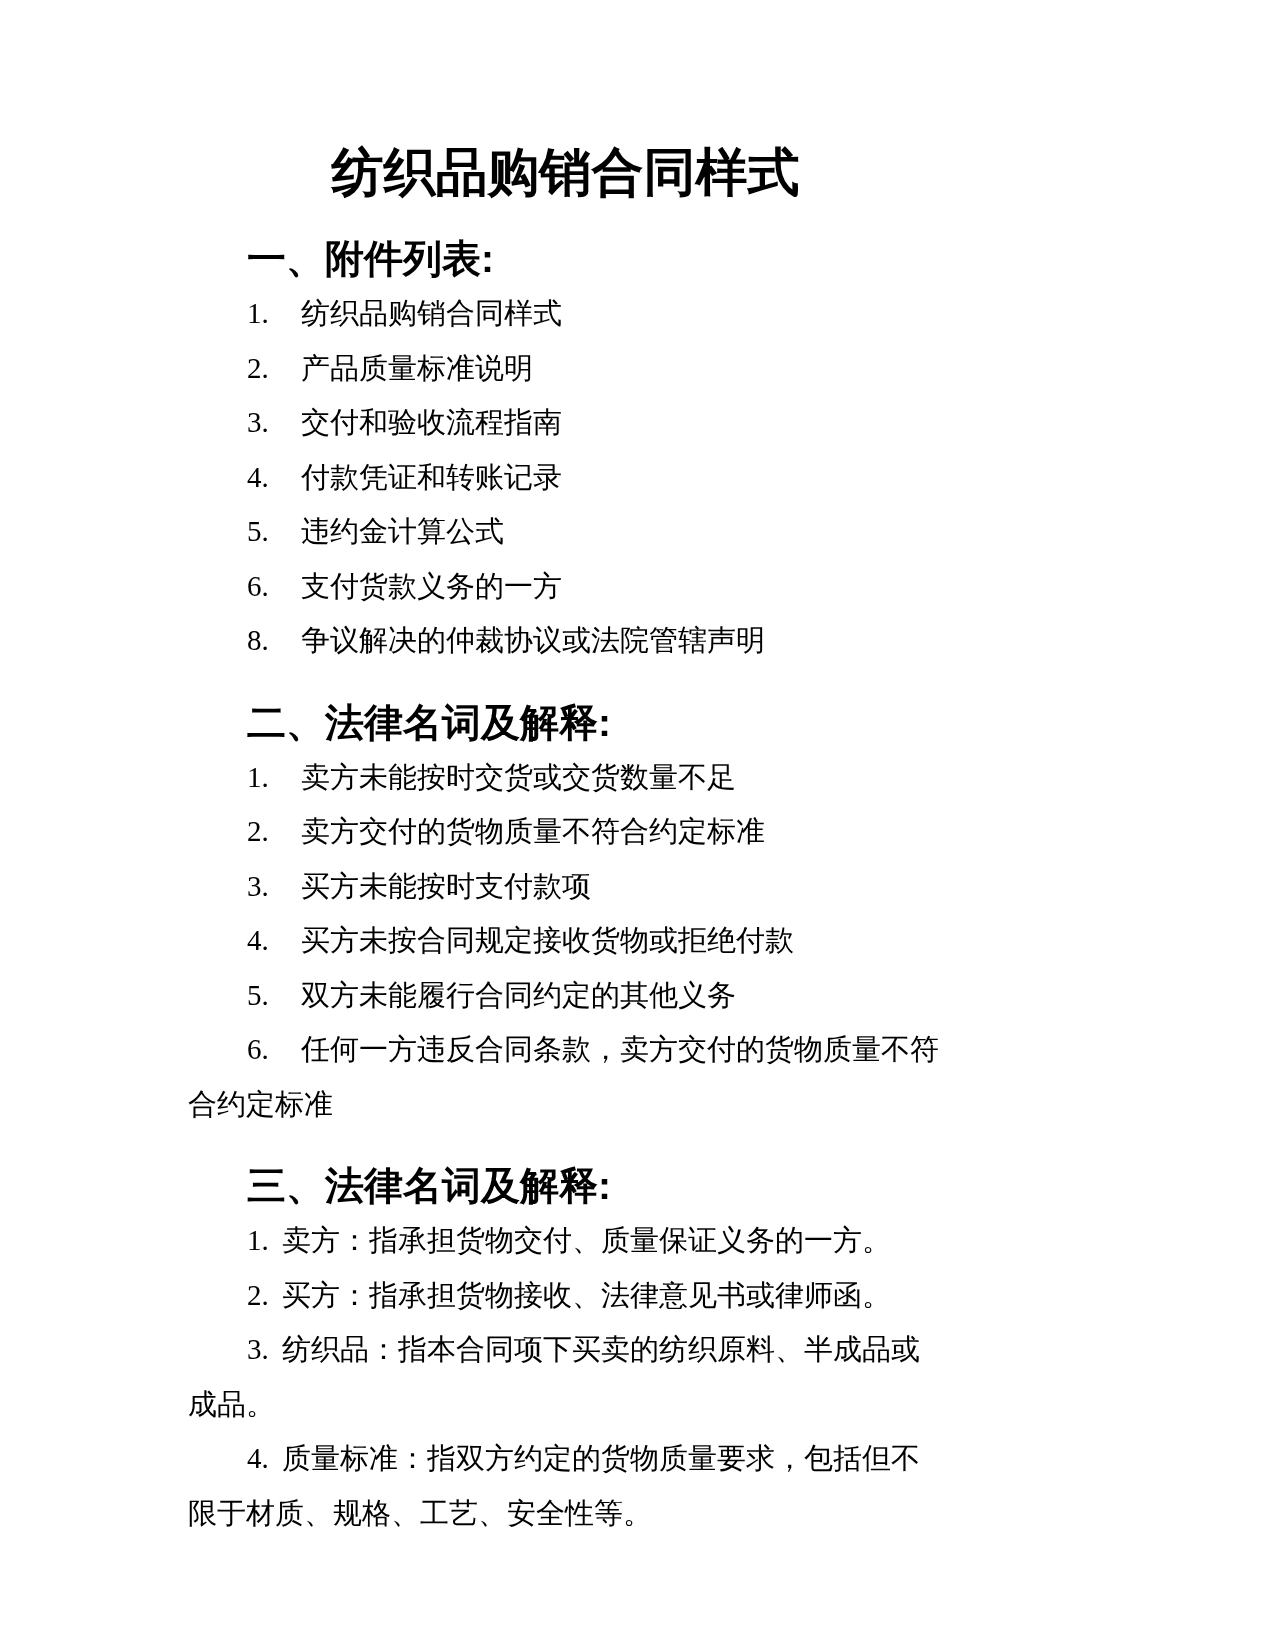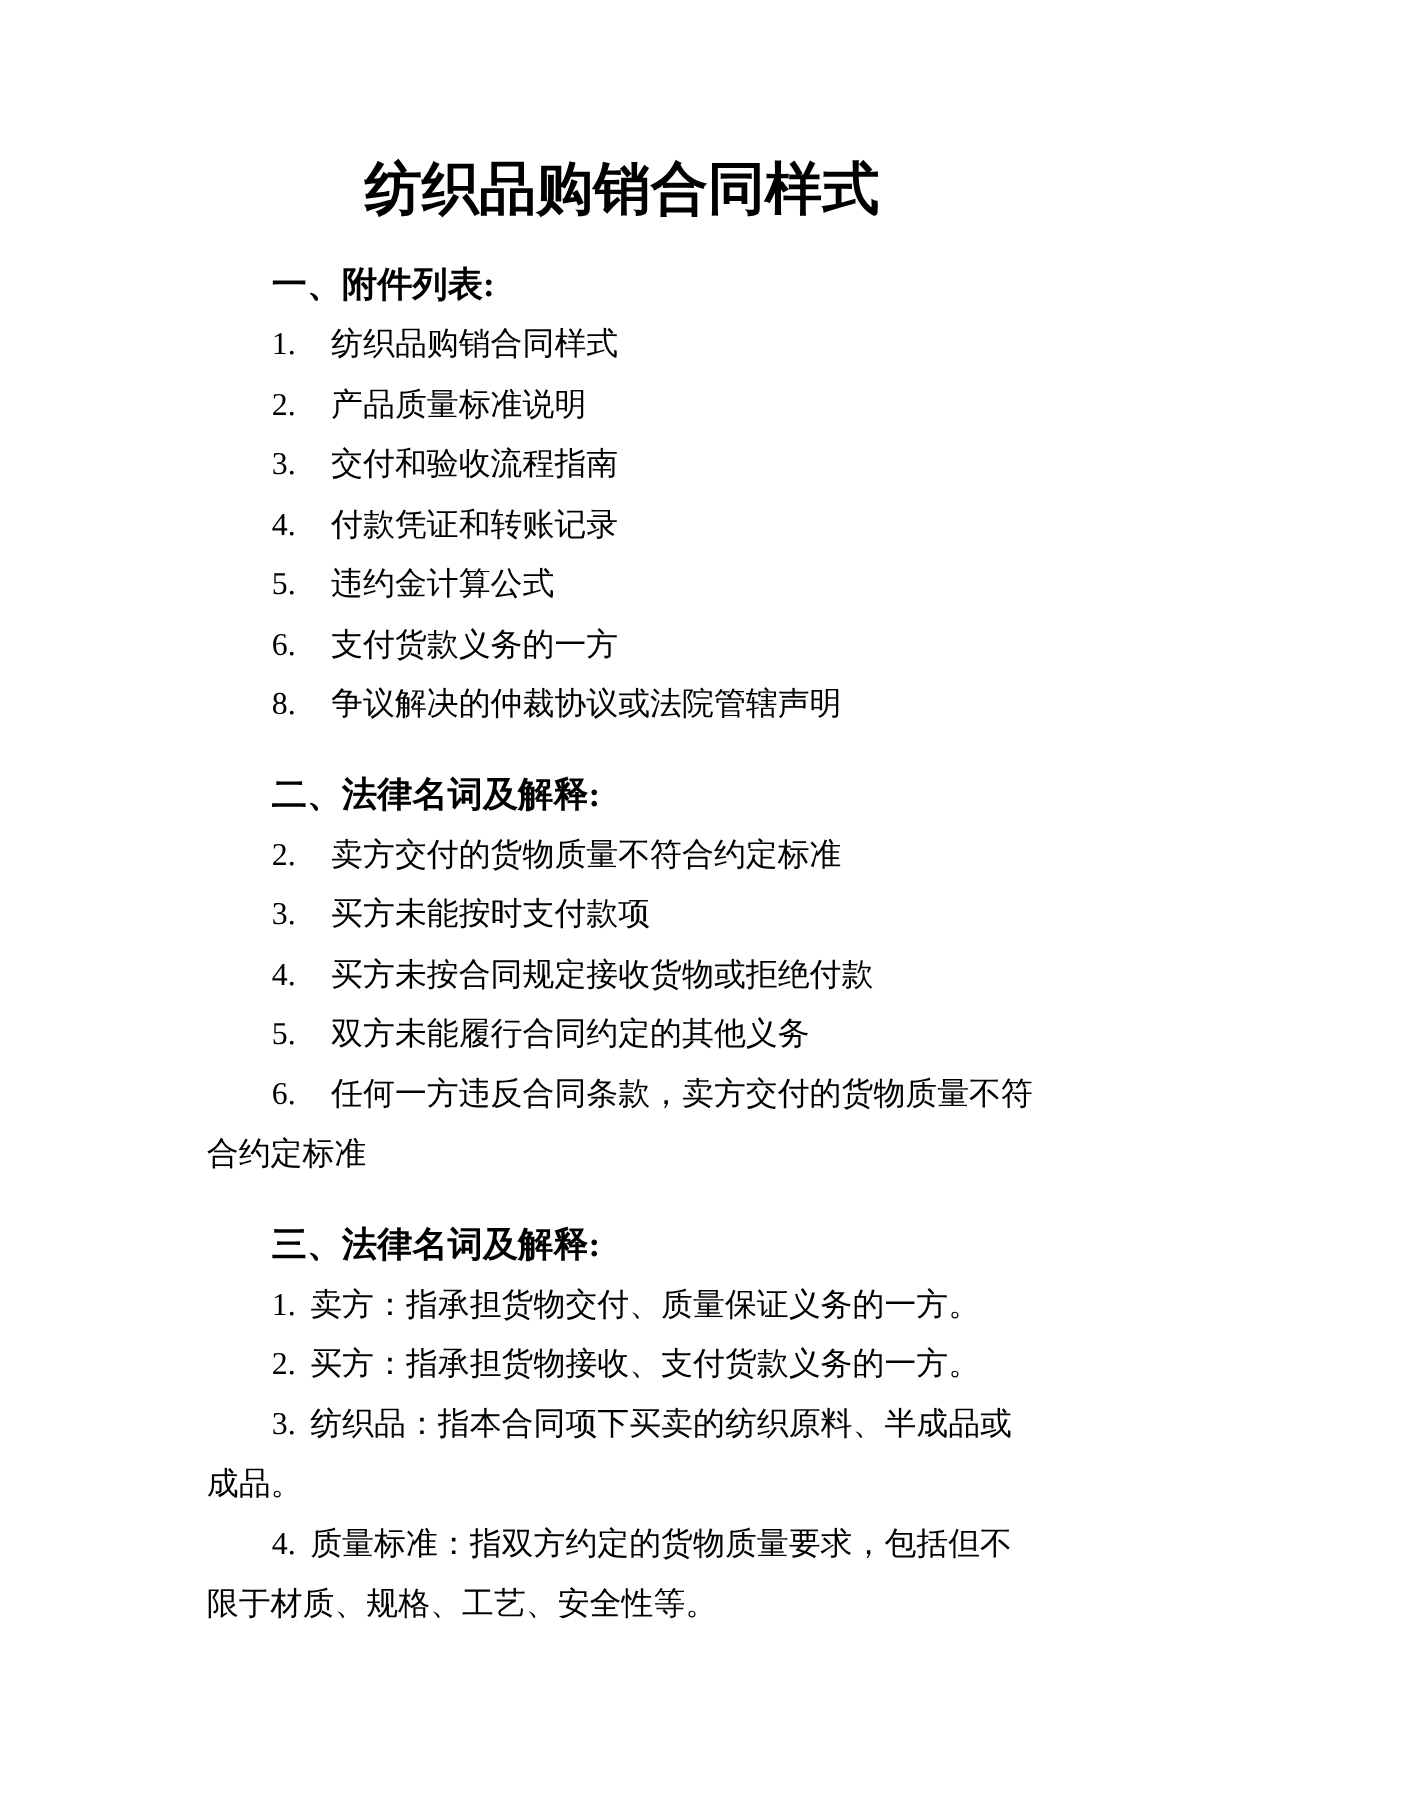--- a/index.html
+++ b/index.html
@@ -22,24 +22,24 @@
     margin: 0 0 26px 0;
     font-size: 52px;
     line-height: 65px;
     font-weight: bold;
     text-align: center;
     font-family: "Liberation Serif", "DejaVu Serif", serif;
     white-space: nowrap;
   }
   p.heading {
     margin: 0;
-    font-size: 32px;
+    font-size: 39px;
     line-height: 55px;
     font-weight: bold;
-    font-family: Liberation Serif, serif;
+    font-family: Liberation Sans, sans-serif;
     text-indent: 59px;
   }
   p.heading.spaced {
     margin-top: 27px;
   }
   p.item {
     margin: 0;
     font-size: 29px;
     line-height: 54.5px;
     font-family: "Liberation Serif", "DejaVu Serif", serif;
@@ -65,27 +65,28 @@
         <p class="item"><span class="num">1.</span><span class="txt">纺织品购销合同样式</span></p>
         <p class="item"><span class="num">2.</span><span class="txt">产品质量标准说明</span></p>
         <p class="item"><span class="num">3.</span><span class="txt">交付和验收流程指南</span></p>
         <p class="item"><span class="num">4.</span><span class="txt">付款凭证和转账记录</span></p>
         <p class="item"><span class="num">5.</span><span class="txt">违约金计算公式</span></p>
         <p class="item"><span class="num">6.</span><span class="txt">支付货款义务的一方</span></p>
         <p class="item"><span class="num">8.</span><span class="txt">争议解决的仲裁协议或法院管辖声明</span></p>
       </div>
       <div class="section">
         <p class="heading spaced">二、法律名词及解释:</p>
+        <p class="item"><span class="num">1.</span><span class="txt">卖方未能按时交货或交货数量不足</span></p>
         <p class="item"><span class="num">2.</span><span class="txt">卖方交付的货物质量不符合约定标准</span></p>
         <p class="item"><span class="num">3.</span><span class="txt">买方未能按时支付款项</span></p>
         <p class="item"><span class="num">4.</span><span class="txt">买方未按合同规定接收货物或拒绝付款</span></p>
         <p class="item"><span class="num">5.</span><span class="txt">双方未能履行合同约定的其他义务</span></p>
         <p class="item"><span class="num">6.</span><span class="txt">任何一方违反合同条款，卖方交付的货物质量不符合约定标准</span></p>
       </div>
       <div class="section compact">
         <p class="heading spaced">三、法律名词及解释:</p>
         <p class="item"><span class="num">1.</span><span class="txt">卖方：指承担货物交付、质量保证义务的一方。</span></p>
-        <p class="item"><span class="num">2.</span><span class="txt">买方：指承担货物接收、支付货款义务的一方。</span></p>
+        <p class="item"><span class="num">2.</span><span class="txt">买方：指承担货物接收、法律意见书或律师函。</span></p>
         <p class="item"><span class="num">3.</span><span class="txt">纺织品：指本合同项下买卖的纺织原料、半成品或成品。</span></p>
         <p class="item"><span class="num">4.</span><span class="txt">质量标准：指双方约定的货物质量要求，包括但不限于材质、规格、工艺、安全性等。</span></p>
       </div>
     </div>
 </div>
 
 </body></html>

